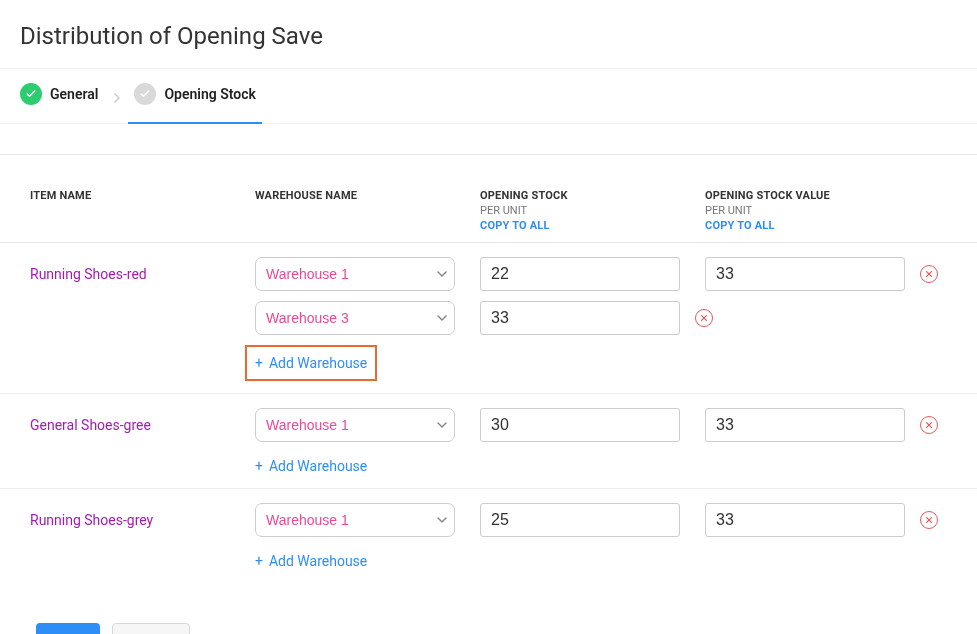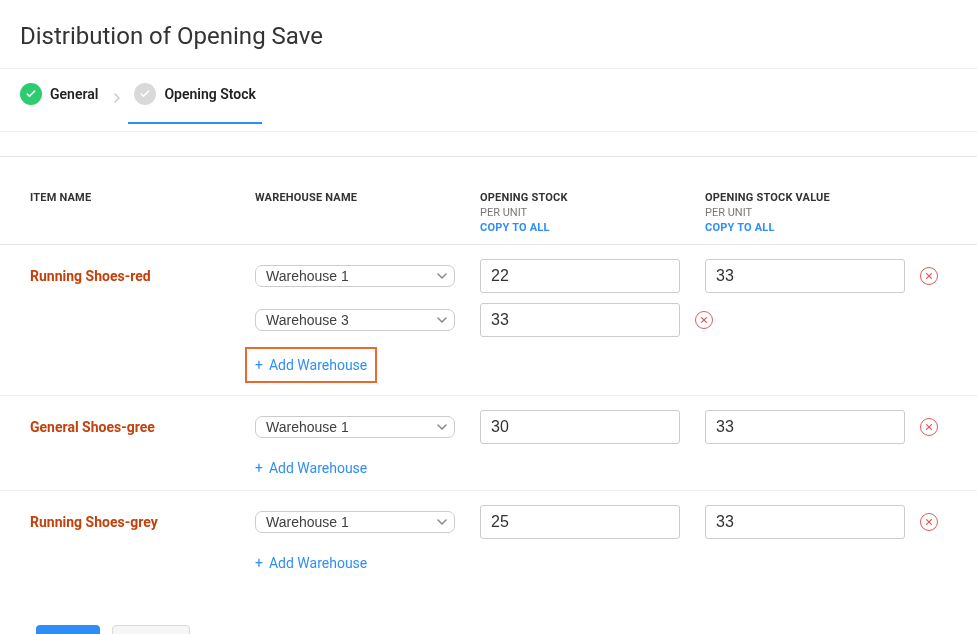--- a/index.html
+++ b/index.html
@@ -20,21 +20,21 @@
   }
   .divider-full {
     height: 1px;
     background: #eee;
     width: 100%;
   }
   .stepper {
     display: flex;
     align-items: center;
     gap: 14px;
-    padding: 14px 20px 8px 20px;
+    padding: 14px 20px 0 20px;
     border-bottom: 1px solid #eee;
   }
   .step {
     display: flex;
     align-items: center;
     gap: 8px;
     padding-bottom: 18px;
     position: relative;
     cursor: pointer;
   }
@@ -70,21 +70,21 @@
   .table-wrap {
     padding: 0;
   }
   .thead-row {
     display: flex;
     padding: 24px 30px 0 30px;
     border-bottom: 1px solid #e5e5e5;
     padding-bottom: 10px;
     padding-top: 34px;
     border-top: 1px solid #e5e5e5;
-    margin-top: 24px;
+    margin-top: 30px;
   }
   .thead-row .col { display: flex; flex-direction: column; gap: 2px; }
   .th-label {
     font-size: 11px;
     font-weight: 700;
     letter-spacing: 0.2px;
     color: #333;
     text-transform: uppercase;
   }
   .th-sub {
@@ -114,36 +114,35 @@
     padding: 14px 30px 14px 30px;
   }
   .item-block:last-of-type { border-bottom: none; }
   .row {
     display: flex;
     align-items: center;
     margin-bottom: 10px;
   }
   .row:last-child { margin-bottom: 0; }
   .item-name {
-    color: #c2410c;
-    font-weight: bold;
+    color: #a21caf;
   }
   .select-wrap {
     position: relative;
     width: 200px;
   }
   .select-wrap select {
     width: 100%;
-    height: 22px;
+    height: 34px;
     border: 1px solid #cccccc;
     border-radius: 7px;
     background: #fff;
     padding: 0 28px 0 10px;
     font-size: 14px;
-    color: #404040;
+    color: #ec4899;
     appearance: none;
     -webkit-appearance: none;
     -moz-appearance: none;
     cursor: pointer;
   }
   .select-wrap .chev {
     position: absolute;
     right: 8px;
     top: 50%;
     transform: translateY(-50%);

